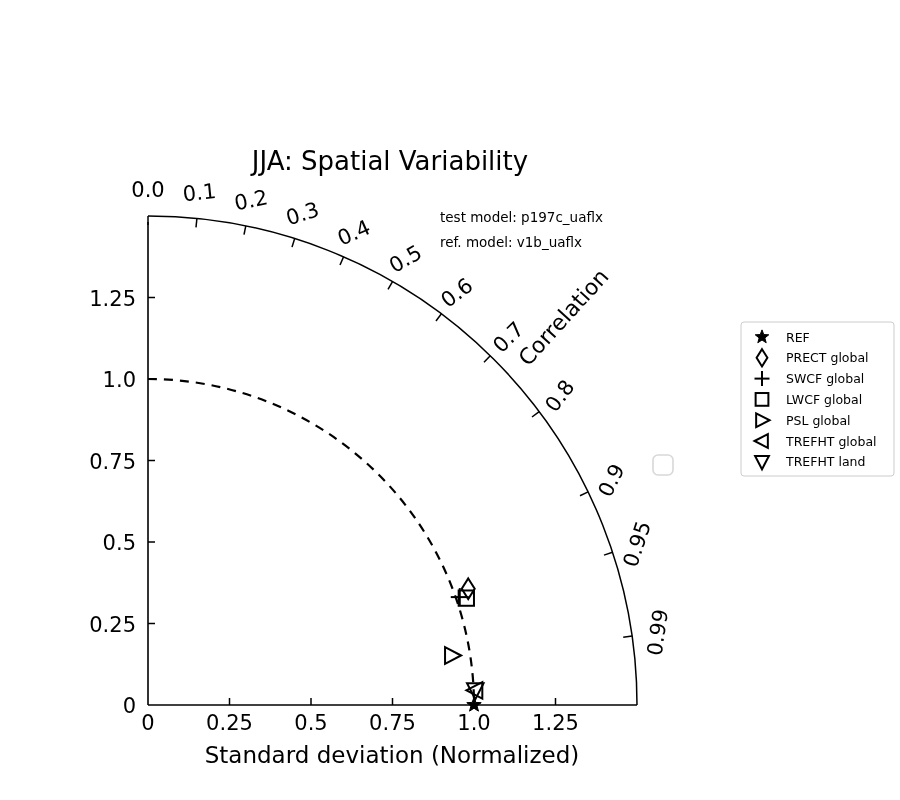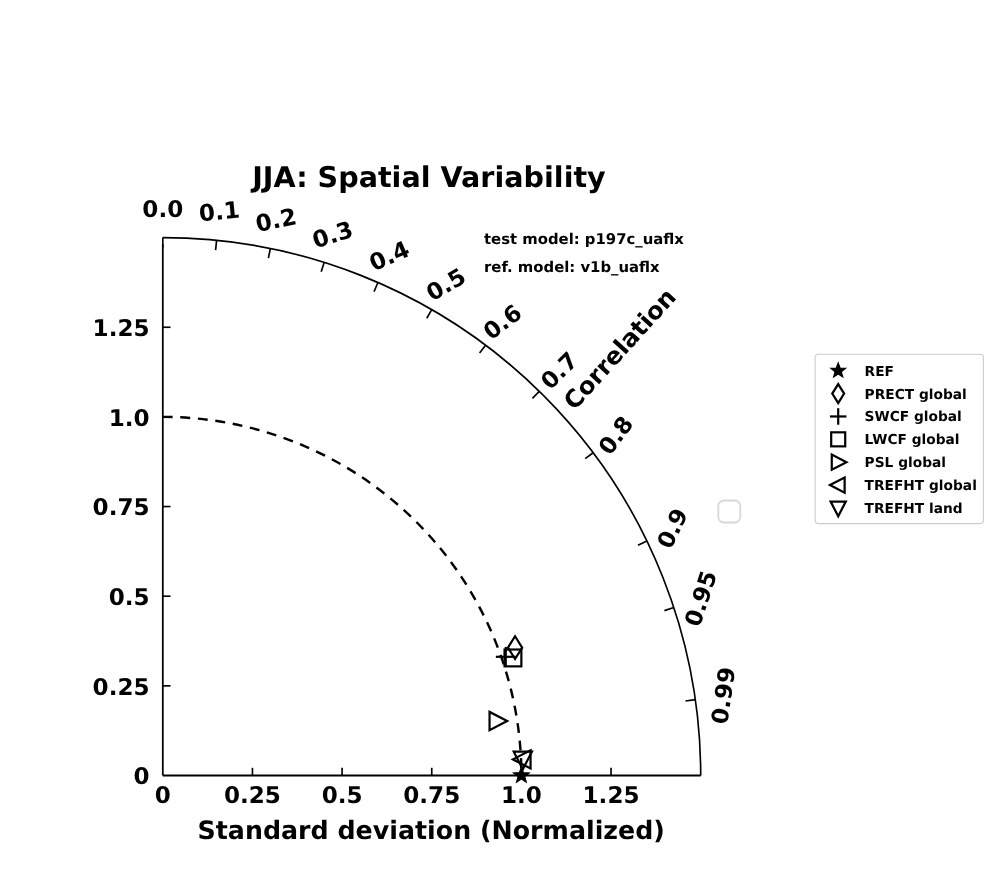--- a/index.html
+++ b/index.html
@@ -12,21 +12,20 @@
     height: 800px;
     position: relative;
     font-family: "DejaVu Sans", sans-serif;
     overflow: hidden;
   }
   #root {
     position: absolute;
     left: 0; top: 0;
     width: 900px;
     height: 616px;
-    font-weight: bold;
   }
   svg.plot {
     position: absolute;
     left: 0; top: 0;
     width: 900px;
     height: 800px;
   }
   text {
     fill: #000000;
     font-family: "DejaVu Sans", sans-serif;

